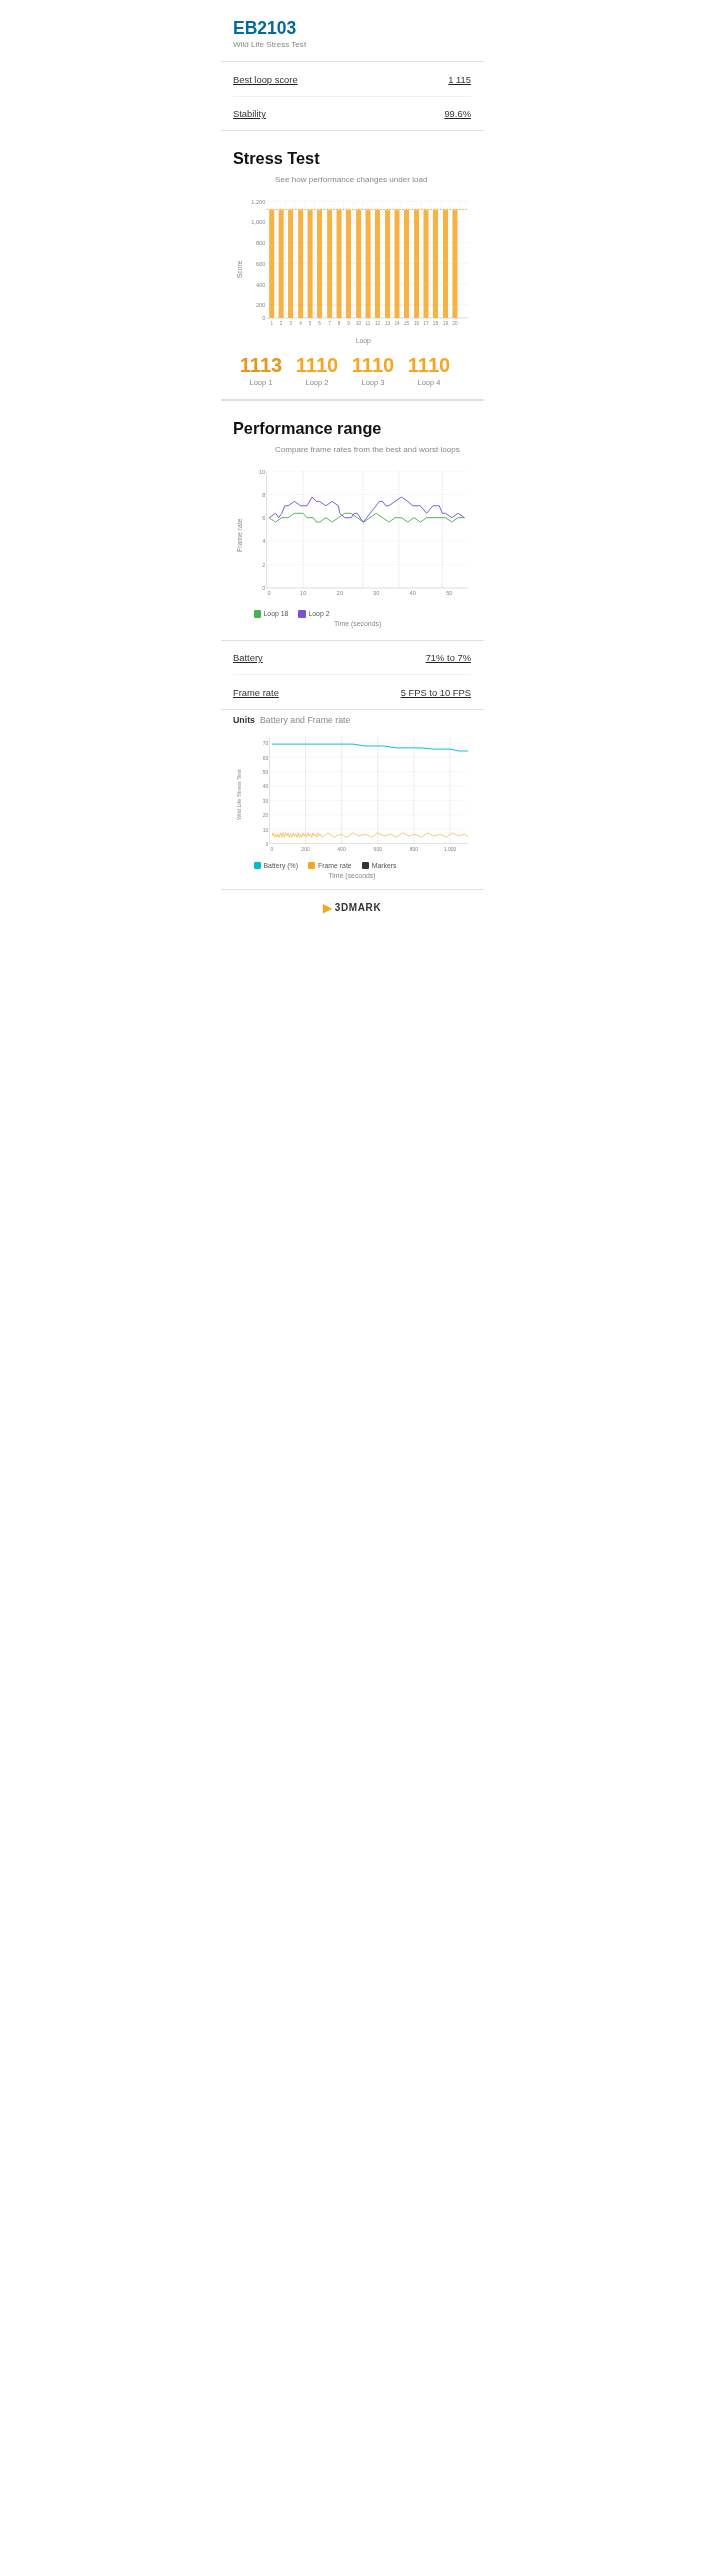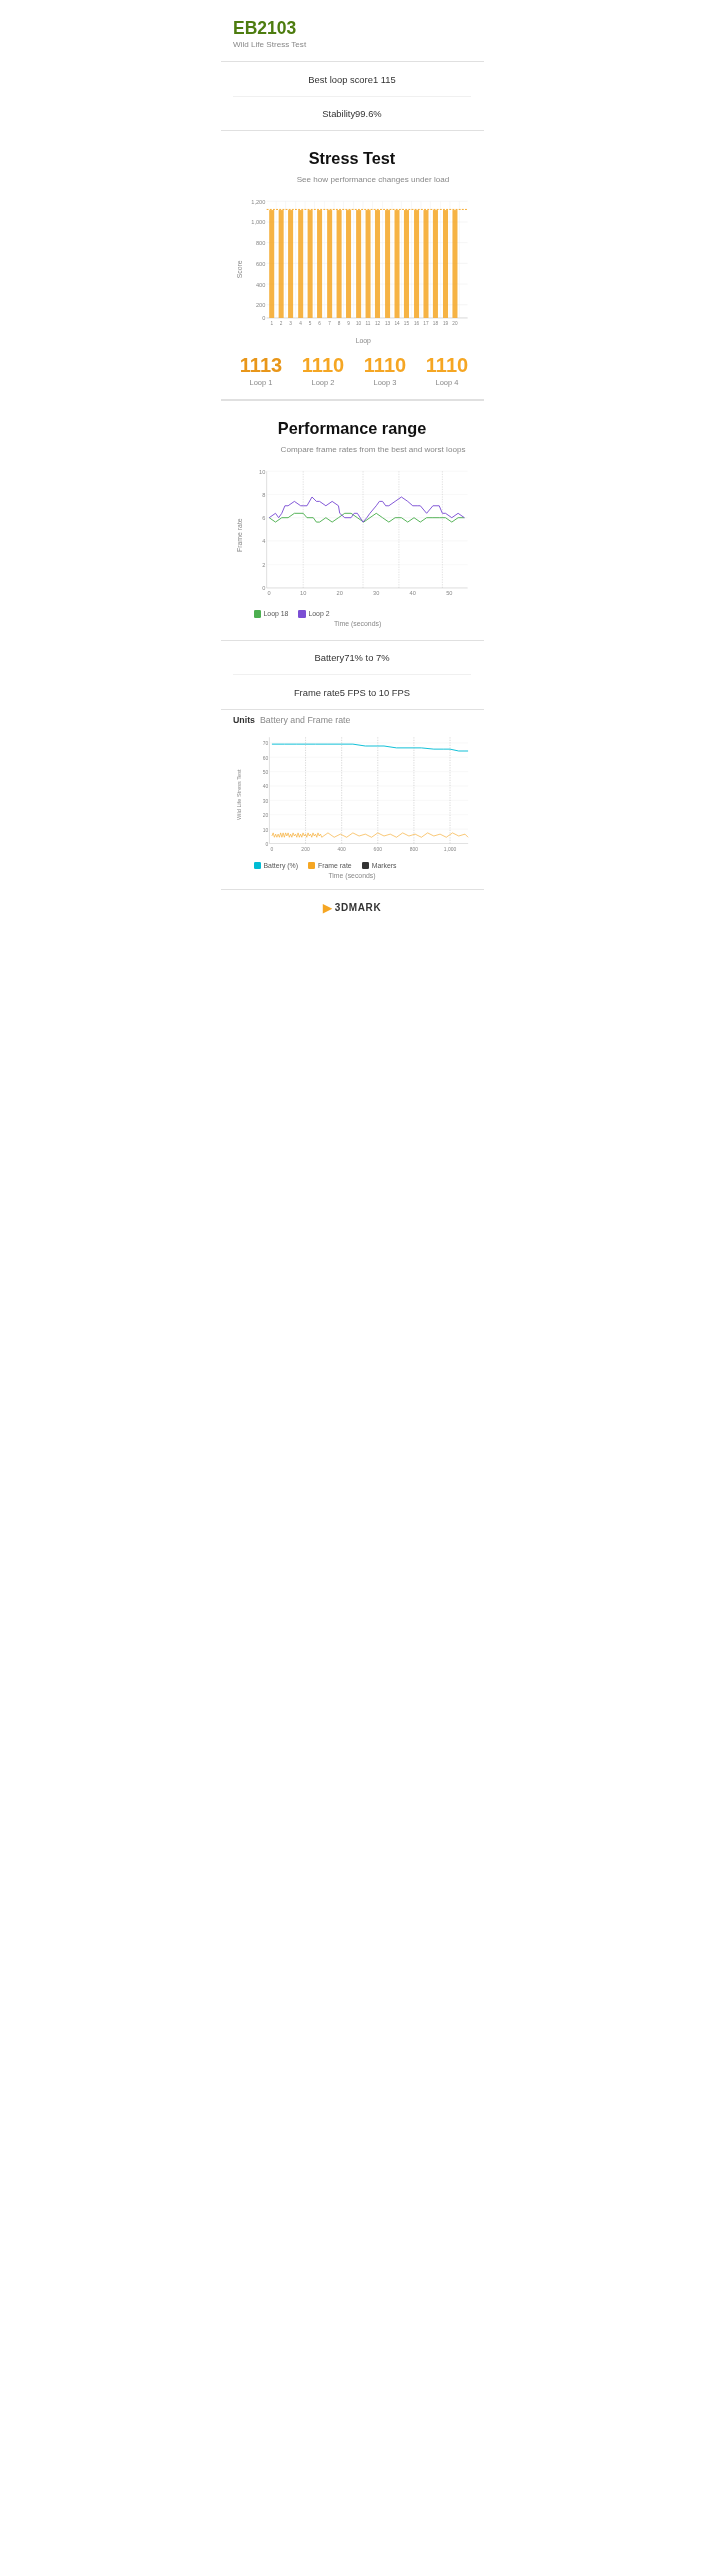--- a/index.html
+++ b/index.html
@@ -12,55 +12,55 @@
     }
 
     
     .header-section {
       padding: 17.5px 12.5px 12.5px 12.5px;
       border-bottom: 0.6px solid #e0e0e0;
     }
     .device-title {
       font-size: 17.5px;
       font-weight: 700;
-      color: #4d7c0f;
+      color: #0369a1;
     }
     .test-subtitle {
       font-size: 8.1px;
       color: #888;
       margin-top: 1.3px;
     }
 
     
     .stats-section {
       padding: 0 12.5px;
       border-bottom: 0.6px solid #e0e0e0;
     }
     .stat-row {
       display: flex;
-      justify-content: center;
+      justify-content: space-between;
       align-items: center;
       padding: 11.3px 0;
       border-bottom: 0.6px solid #f0f0f0;
+      text-decoration: underline;
     }
     .stat-row:last-child { border-bottom: none; }
     .stat-label {
       font-size: 9.4px;
       color: #333;
     }
     .stat-value {
       font-size: 9.4px;
       color: #333;
       font-weight: 500;
     }
 
     
     .section-header {
       padding: 17.5px 12.5px 5px 12.5px;
-      text-align: center;
     }
     .section-title {
       font-size: 16.3px;
       font-weight: 700;
       color: #111;
     }
     .section-desc {
       font-size: 8.1px;
       color: #888;
       margin-top: 7px;
@@ -100,21 +100,21 @@
       color: #888;
       margin-top: 1.3px;
       padding-left: 11.3px;
     }
 
     
     .loop-scores {
       display: flex;
       overflow-x: auto;
       padding: 10px 12.5px 12.5px 12.5px;
-      gap: 6px;
+      gap: 0;
       border-bottom: 0.6px solid #e0e0e0;
     }
     .loop-score-item {
       min-width: 56px;
       text-align: center;
       flex-shrink: 0;
     }
     .loop-score-value {
       font-size: 20px;
       font-weight: 700;

